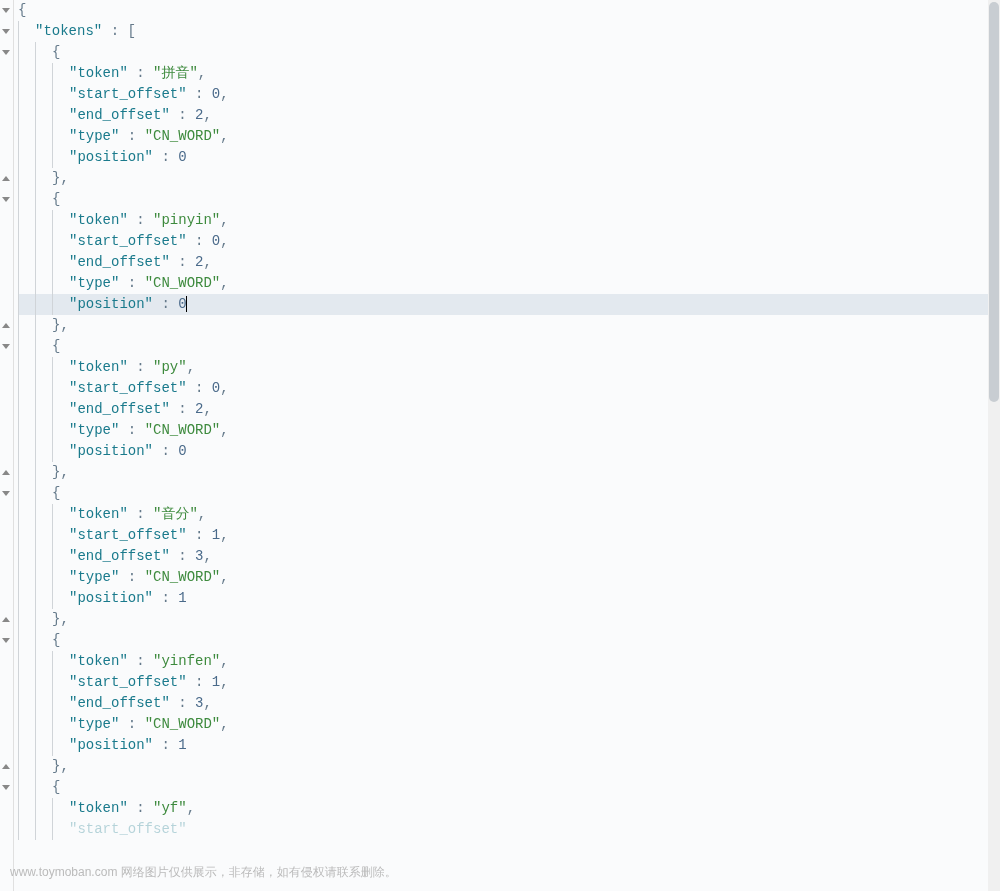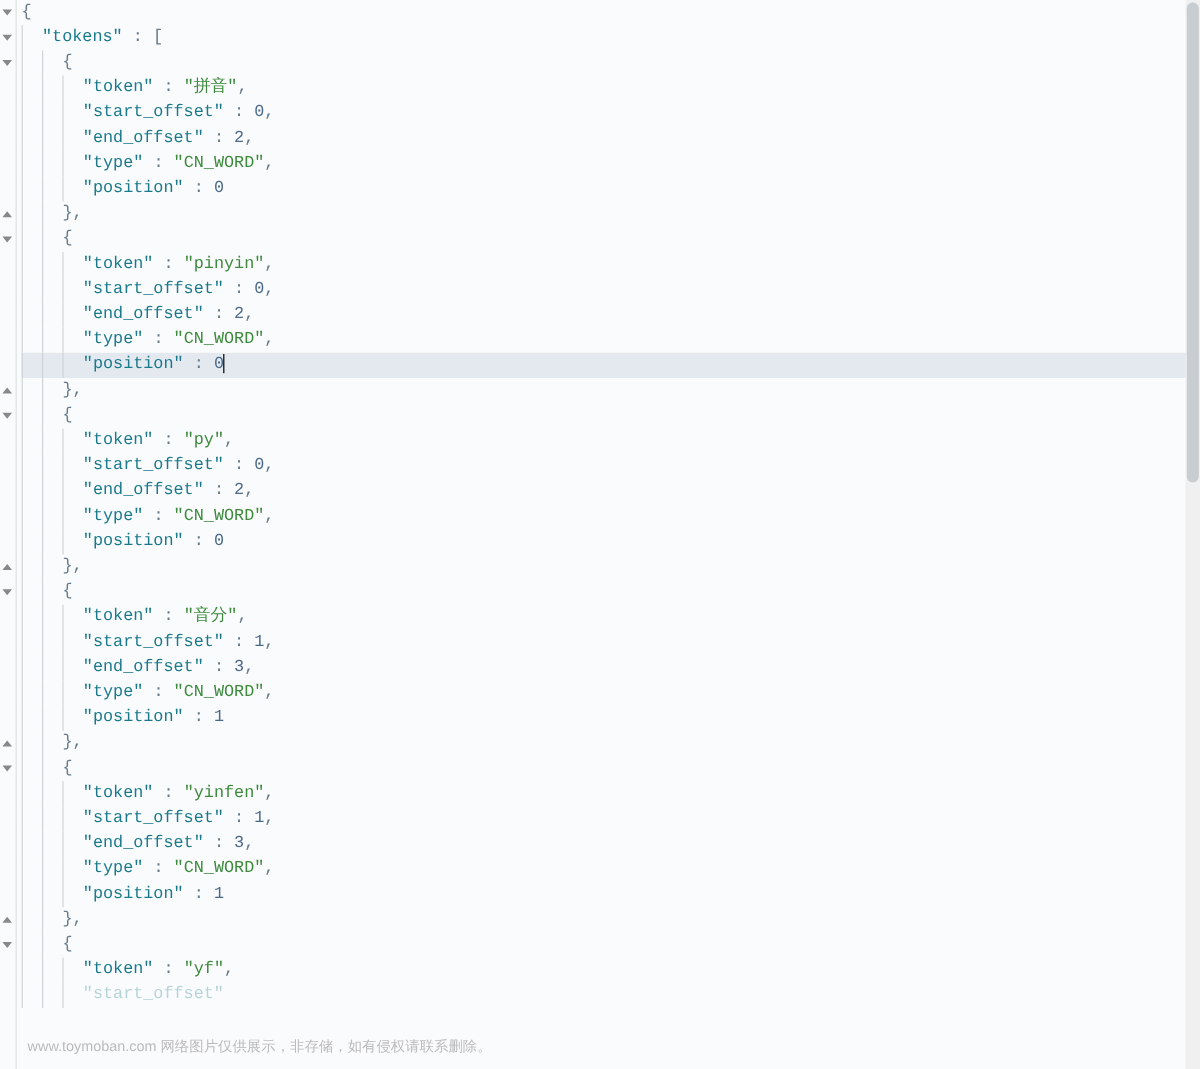--- a/index.html
+++ b/index.html
@@ -110,21 +110,21 @@
       right: 1px;
       top: 2px;
       width: 10px;
       height: 400px;
       background: #c8cdd2;
       border-radius: 5px;
     }
     .watermark {
       position: absolute;
       bottom: 8px;
-      left: 23px;
+      left: 10px;
       font-size: 12px;
       color: #bbb;
       font-family: Arial, sans-serif;
     }
   </style>
 </head>
 <body>
 
 <div class="editor">
   <div class="gutter" id="gutter">

